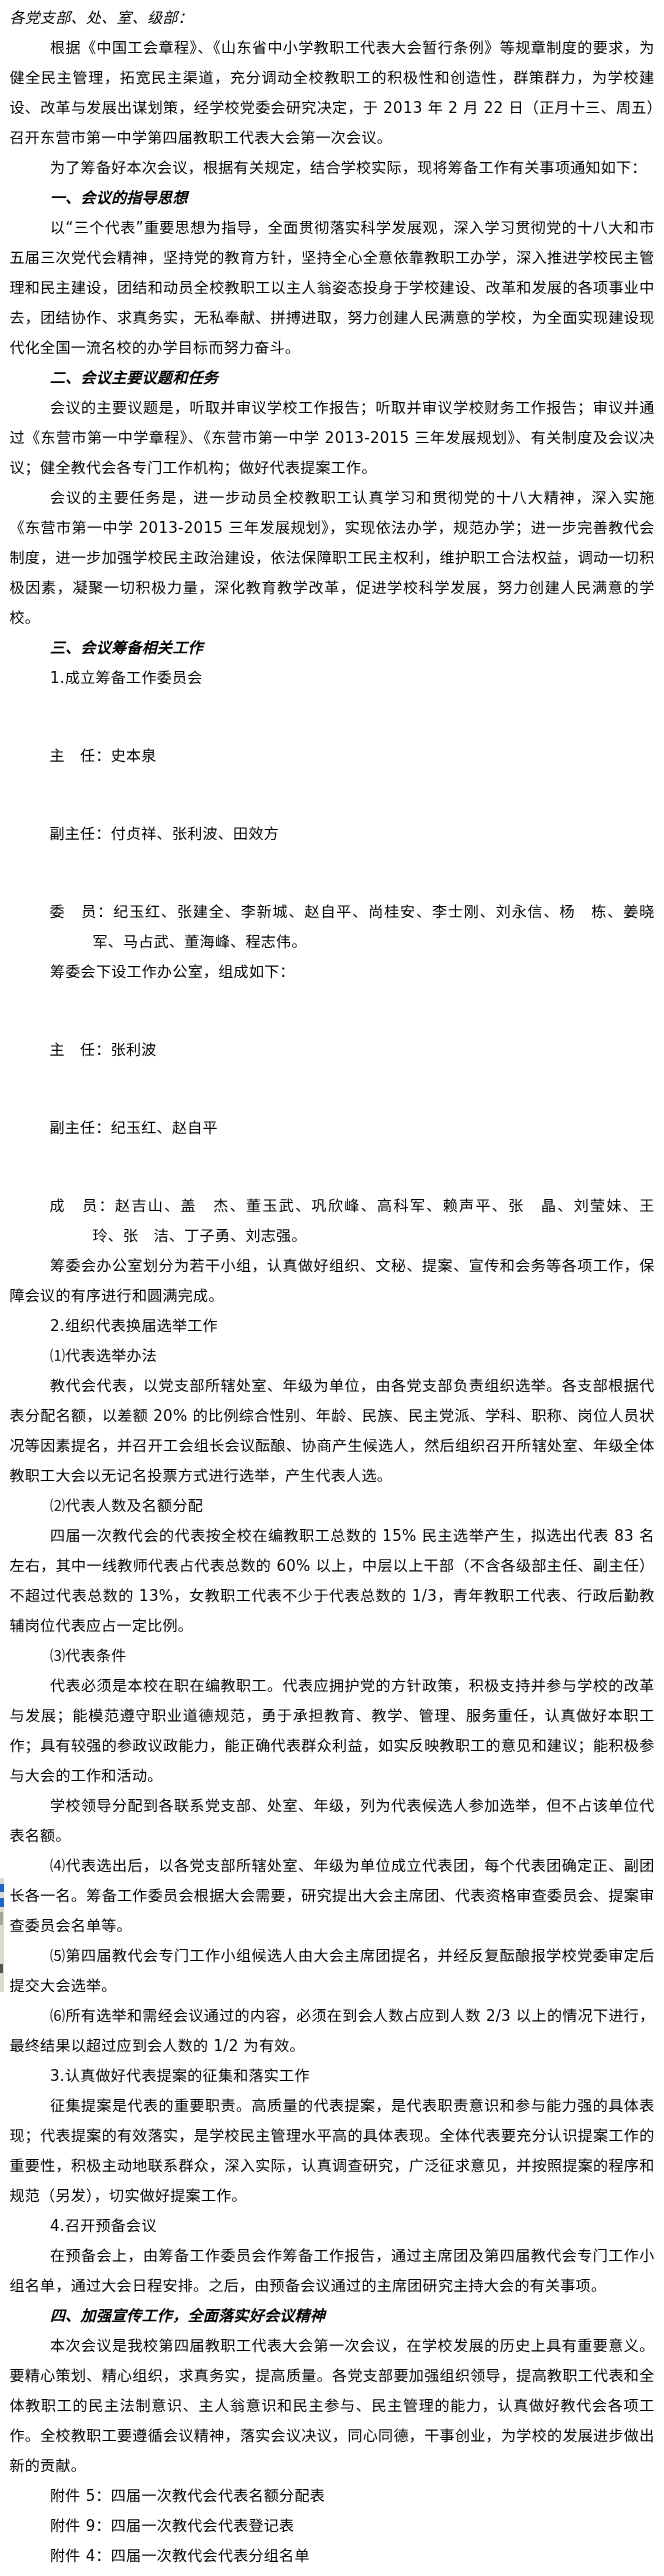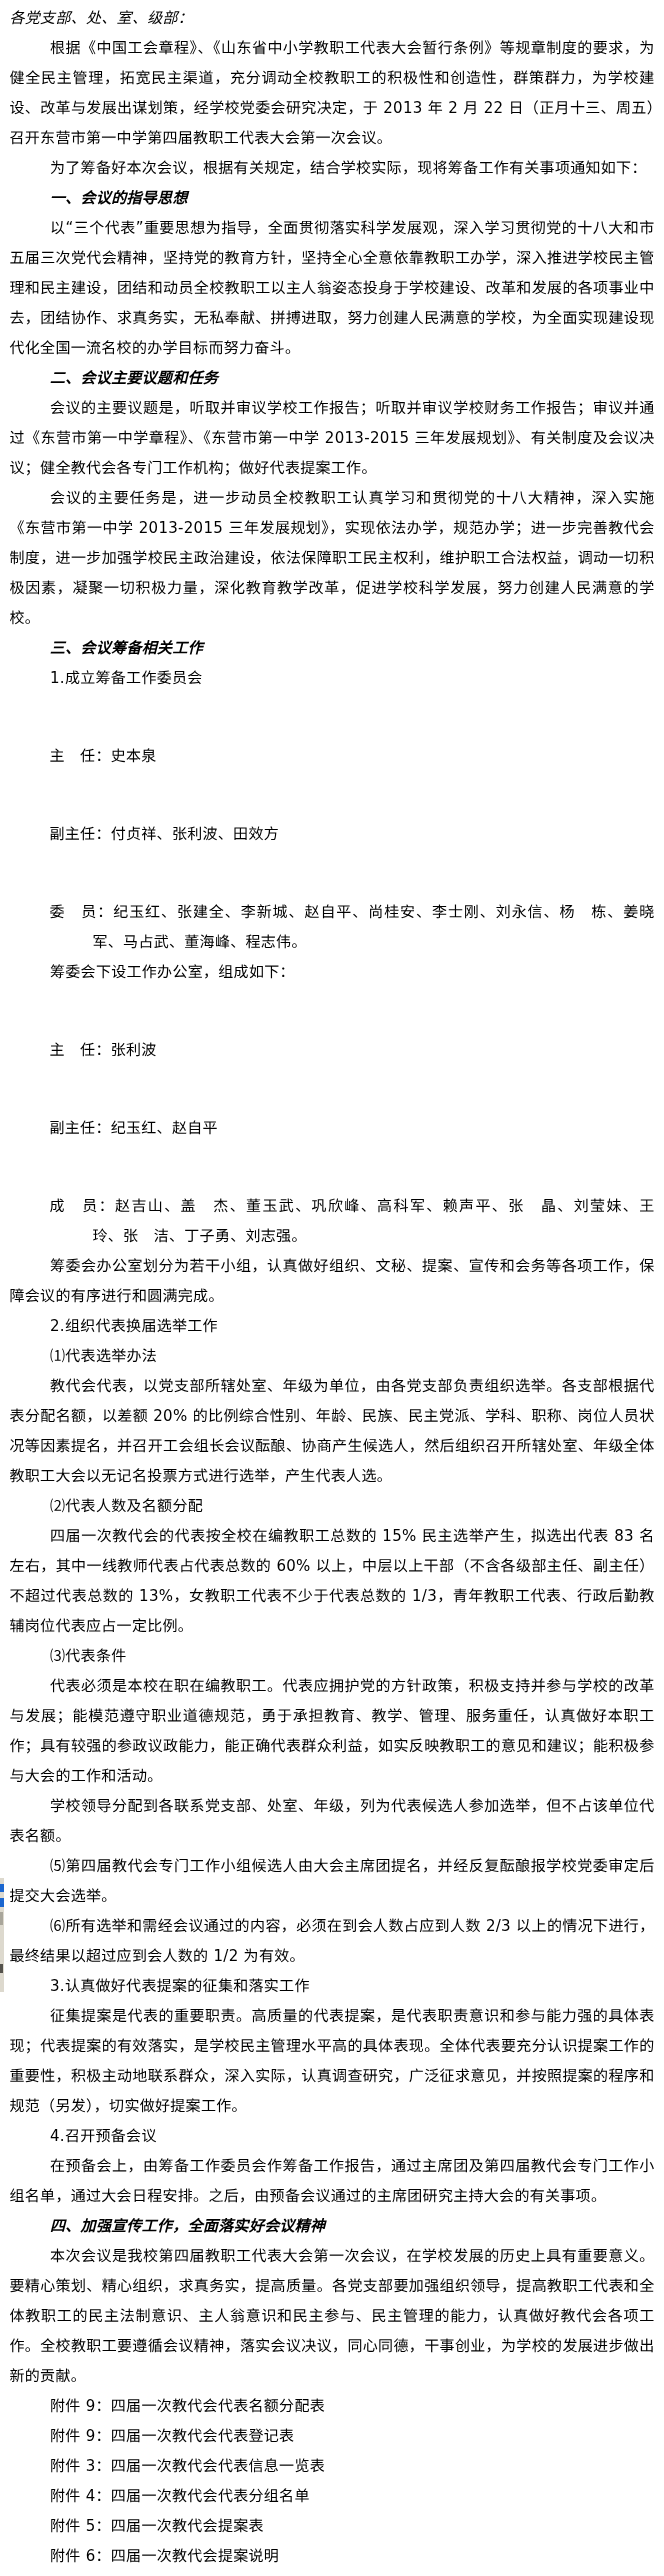--- a/index.html
+++ b/index.html
@@ -73,34 +73,34 @@
   <p class="indent">筹委会办公室划分为若干小组，认真做好组织、文秘、提案、宣传和会务等各项工作，保障会议的有序进行和圆满完成。</p>
 
   <p class="indent">2.组织代表换届选举工作</p>
   <p class="indent">⑴代表选举办法</p>
   <p class="indent">教代会代表，以党支部所辖处室、年级为单位，由各党支部负责组织选举。各支部根据代表分配名额，以差额 20% 的比例综合性别、年龄、民族、民主党派、学科、职称、岗位人员状况等因素提名，并召开工会组长会议酝酿、协商产生候选人，然后组织召开所辖处室、年级全体教职工大会以无记名投票方式进行选举，产生代表人选。</p>
   <p class="indent">⑵代表人数及名额分配</p>
   <p class="indent">四届一次教代会的代表按全校在编教职工总数的 15% 民主选举产生，拟选出代表 83 名左右，其中一线教师代表占代表总数的 60% 以上，中层以上干部（不含各级部主任、副主任）不超过代表总数的 13%，女教职工代表不少于代表总数的 1/3，青年教职工代表、行政后勤教辅岗位代表应占一定比例。</p>
   <p class="indent">⑶代表条件</p>
   <p class="indent">代表必须是本校在职在编教职工。代表应拥护党的方针政策，积极支持并参与学校的改革与发展；能模范遵守职业道德规范，勇于承担教育、教学、管理、服务重任，认真做好本职工作；具有较强的参政议政能力，能正确代表群众利益，如实反映教职工的意见和建议；能积极参与大会的工作和活动。</p>
   <p class="indent">学校领导分配到各联系党支部、处室、年级，列为代表候选人参加选举，但不占该单位代表名额。</p>
+  <p class="indent">⑷代表选出后，以各党支部所辖处室、年级为单位成立代表团，每个代表团确定正、副团长各一名。筹备工作委员会根据大会需要，研究提出大会主席团、代表资格审查委员会、提案审查委员会名单等。</p>
   <p class="indent">⑸第四届教代会专门工作小组候选人由大会主席团提名，并经反复酝酿报学校党委审定后提交大会选举。</p>
   <p class="indent">⑹所有选举和需经会议通过的内容，必须在到会人数占应到人数 2/3 以上的情况下进行，最终结果以超过应到会人数的 1/2 为有效。</p>
 
   <p class="indent">3.认真做好代表提案的征集和落实工作</p>
   <p class="indent">征集提案是代表的重要职责。高质量的代表提案，是代表职责意识和参与能力强的具体表现；代表提案的有效落实，是学校民主管理水平高的具体表现。全体代表要充分认识提案工作的重要性，积极主动地联系群众，深入实际，认真调查研究，广泛征求意见，并按照提案的程序和规范（另发），切实做好提案工作。</p>
   <p class="indent">4.召开预备会议</p>
   <p class="indent">在预备会上，由筹备工作委员会作筹备工作报告，通过主席团及第四届教代会专门工作小组名单，通过大会日程安排。之后，由预备会议通过的主席团研究主持大会的有关事项。</p>
 
   <p class="heading">四、加强宣传工作，全面落实好会议精神</p>
   <p class="indent">本次会议是我校第四届教职工代表大会第一次会议，在学校发展的历史上具有重要意义。要精心策划、精心组织，求真务实，提高质量。各党支部要加强组织领导，提高教职工代表和全体教职工的民主法制意识、主人翁意识和民主参与、民主管理的能力，认真做好教代会各项工作。全校教职工要遵循会议精神，落实会议决议，同心同德，干事创业，为学校的发展进步做出新的贡献。</p>
 
-  <p class="attach">附件 9：四届一次教代会代表名额分配表</p>
+  <p class="attach">附件 5：四届一次教代会代表名额分配表</p>
   <p class="attach">附件 9：四届一次教代会代表登记表</p>
-  <p class="attach">附件 3：四届一次教代会代表信息一览表</p>
   <p class="attach">附件 4：四届一次教代会代表分组名单</p>
   <p class="attach">附件 5：四届一次教代会提案表</p>
   <p class="attach">附件 6：四届一次教代会提案说明</p>
   <p class="attach">附件 7：四届一次教代会筹备工作安排意见</p>
 
   <div class="signature">
     <p>中共东营市第一中学委员会</p>
     <p>二〇一三年一月六日</p>
   </div>
 

